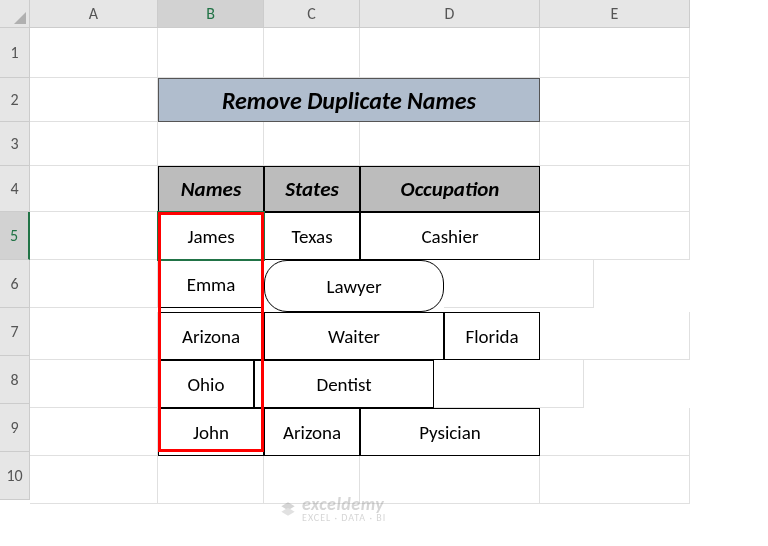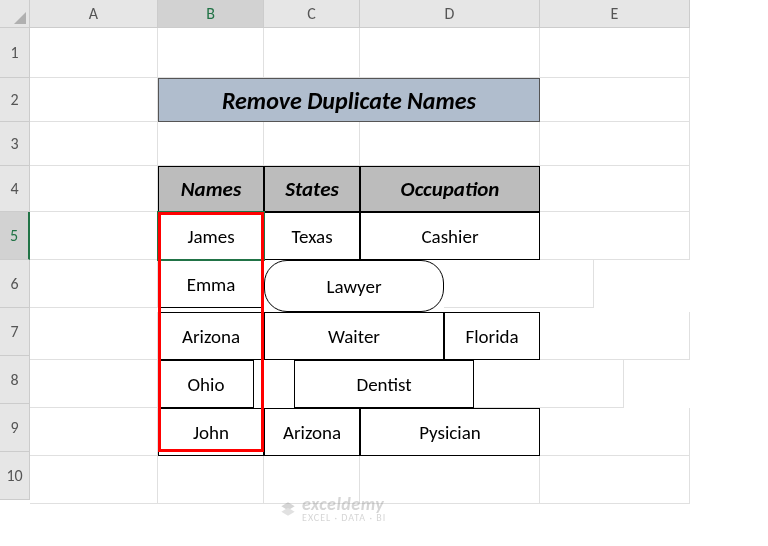--- a/index.html
+++ b/index.html
@@ -215,21 +215,21 @@
       <div class="row">
         <div class="cell" style="width: 128px; height: 48px;"></div>
         <div class="cell data-cell" style="width: 106px; height: 48px;">Arizona</div>
         <div class="cell data-cell" style="width: 180px; height: 48px;">Waiter</div>
         <div class="cell data-cell" style="width: 96px; height: 48px;">Florida</div>
         <div class="cell" style="width: 150px; height: 48px;"></div>
       </div>
       <div class="row">
         <div class="cell" style="width: 128px; height: 48px;"></div>
         <div class="cell data-cell" style="width: 96px; height: 48px;">Ohio</div>
-        <div class="cell data-cell" style="width: 180px; height: 48px; margin-left: 40px;">Dentist</div>
+        <div class="cell data-cell" style="width: 180px; height: 48px;">Dentist</div>
         <div class="cell" style="width: 150px; height: 48px;"></div>
       </div>
       <div class="row">
         <div class="cell" style="width: 128px; height: 48px;"></div>
         <div class="cell data-cell" style="width: 106px; height: 48px;">John</div>
         <div class="cell data-cell" style="width: 96px; height: 48px;">Arizona</div>
         <div class="cell data-cell" style="width: 180px; height: 48px;">Pysician</div>
         <div class="cell" style="width: 150px; height: 48px;"></div>
       </div>
       <div class="row">

